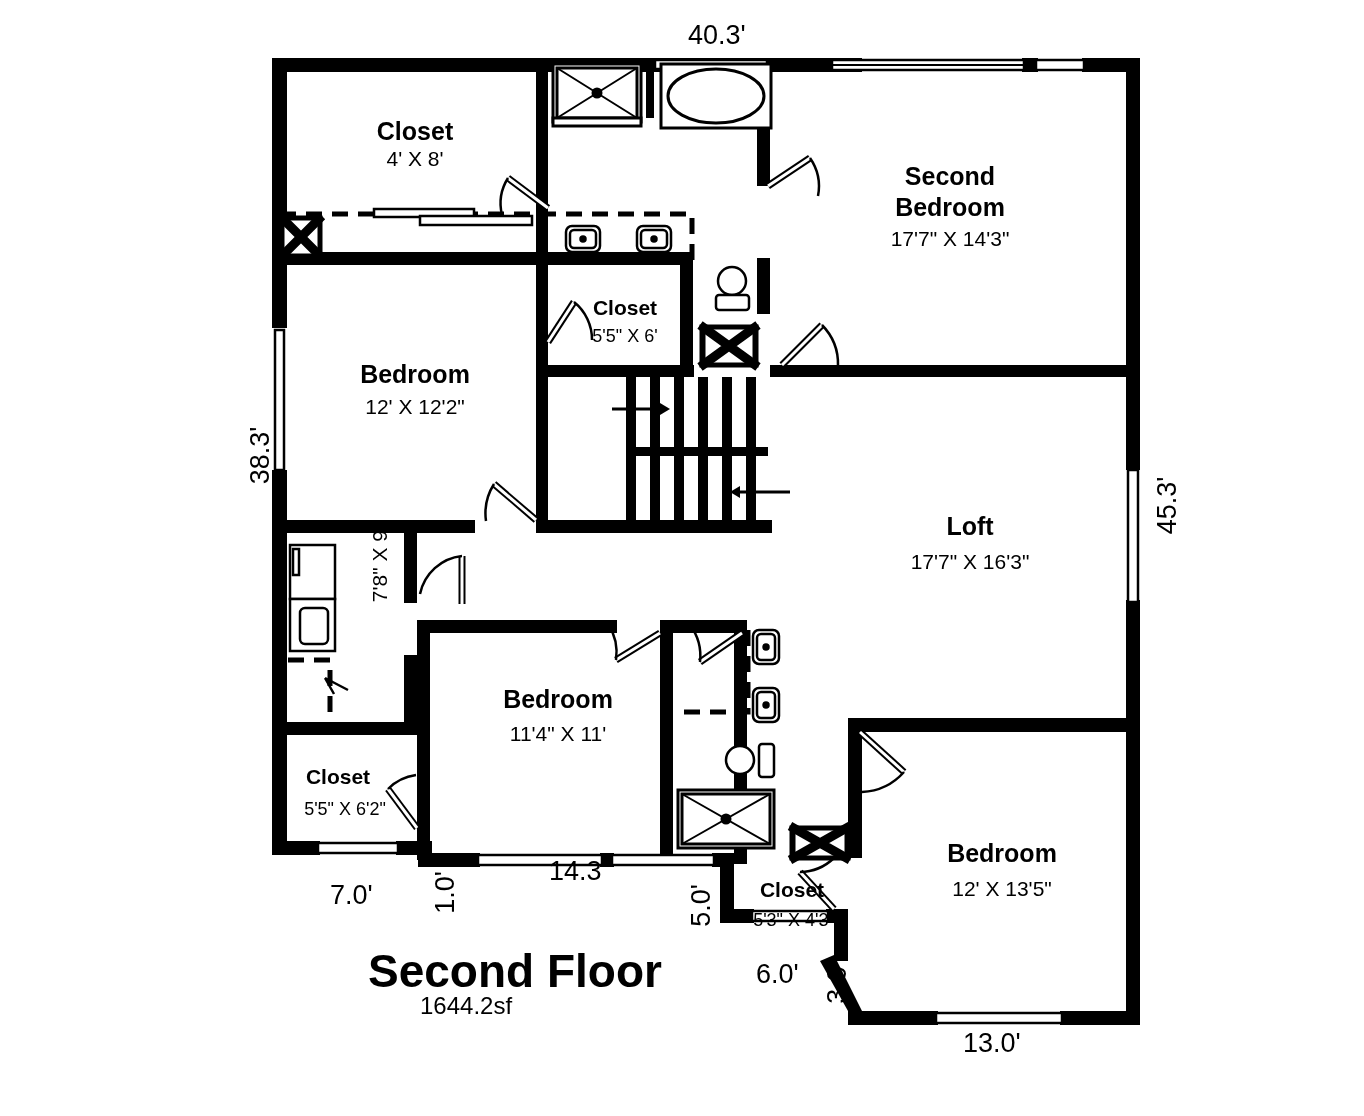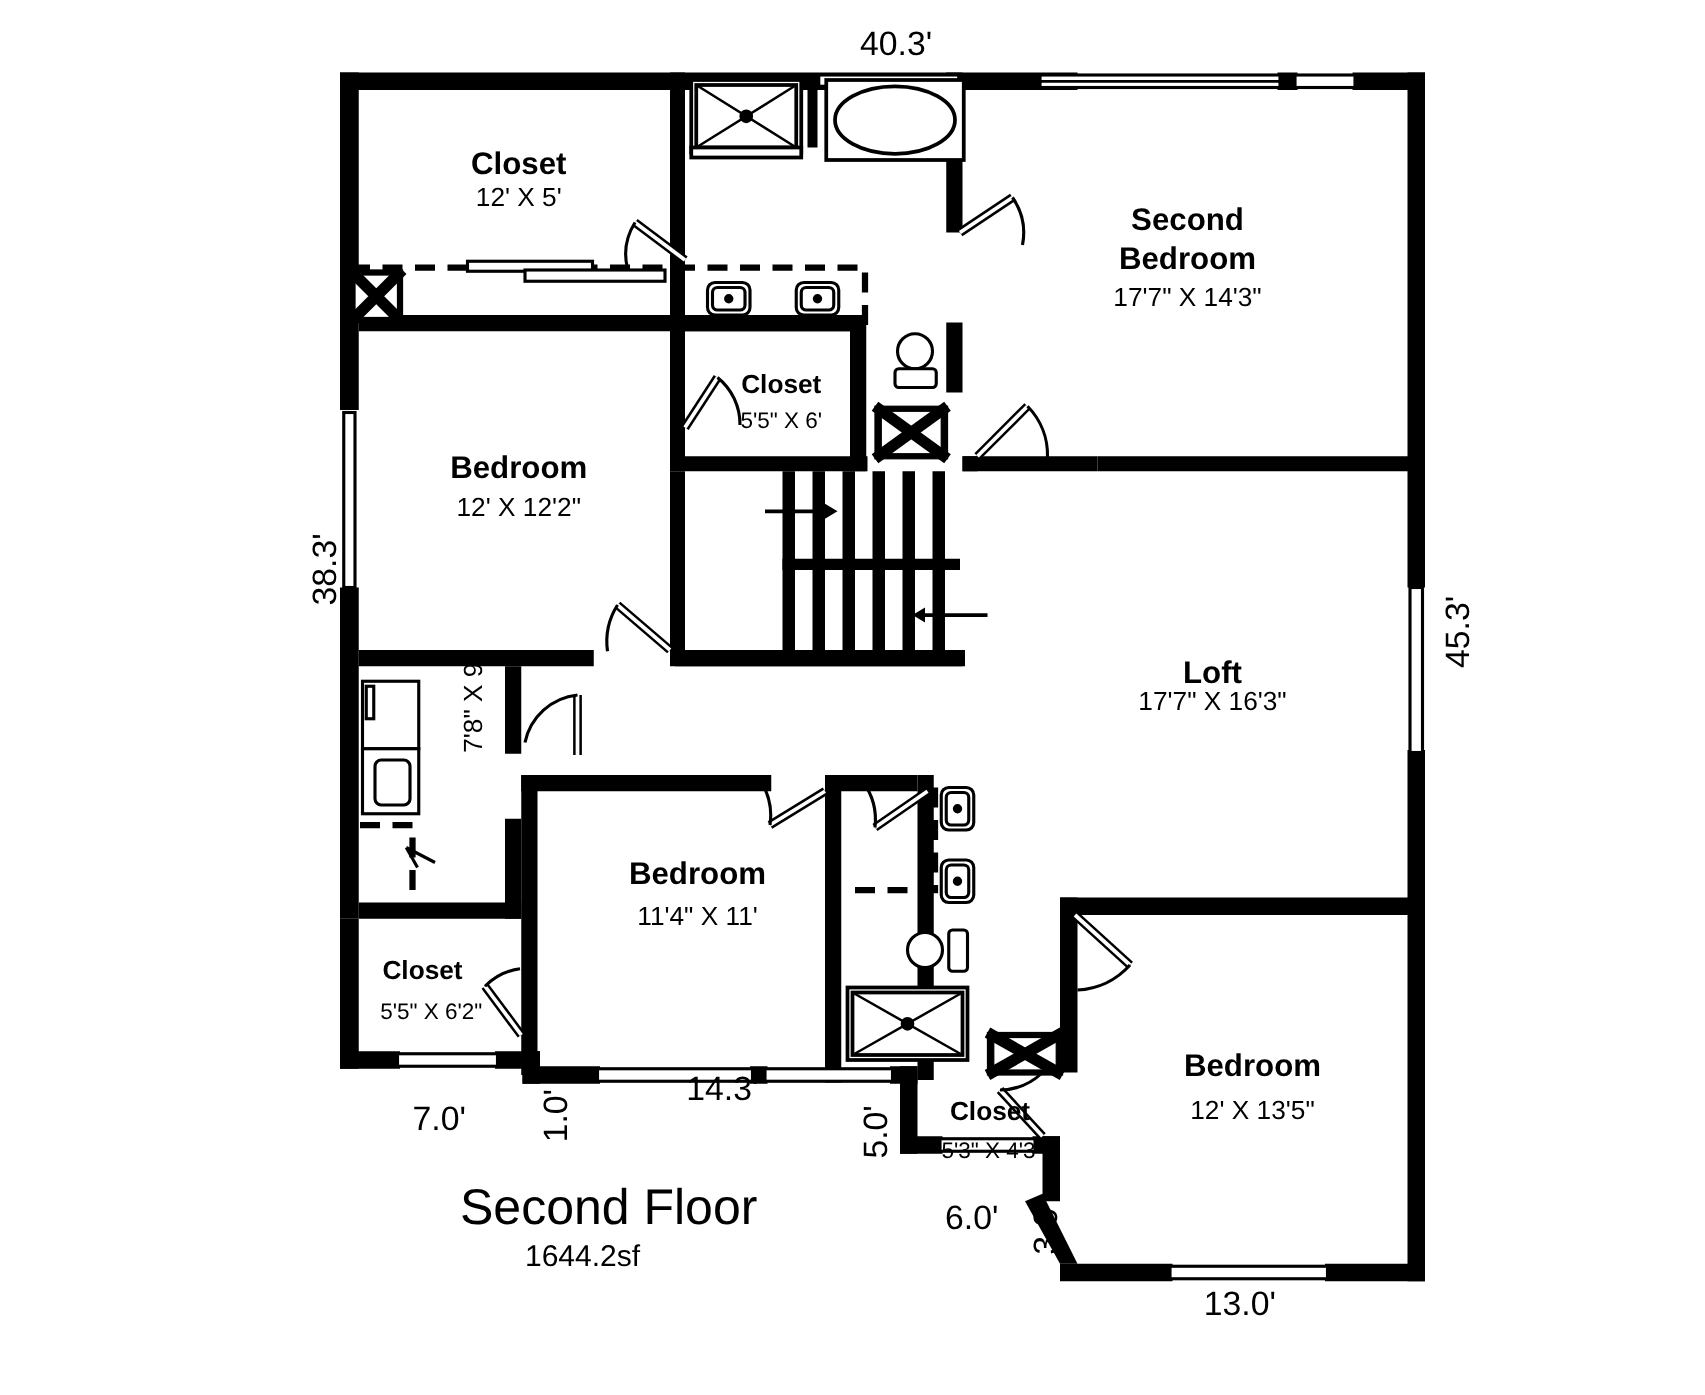--- a/index.html
+++ b/index.html
@@ -7,21 +7,21 @@
   #stage{position:relative;width:1364px;height:1116px;overflow:hidden;background:#fff;}
   svg#plan{position:absolute;left:0;top:0;width:1364px;height:1116px;display:block;}
 
   .lbl{position:absolute;text-align:center;line-height:1.06;white-space:nowrap;color:#000;}
   .rm-name{font-size:25px;font-weight:700;}
   .rm-dim{font-size:21px;font-weight:400;}
   .rm-name.sm{font-size:21px;}
   .rm-dim.sm{font-size:18px;}
   .dimtxt{position:absolute;font-size:27px;font-weight:400;white-space:nowrap;color:#000;}
   .dimtxt.vert{transform-origin:50% 50%;}
-  .title1{position:absolute;font-size:40px;white-space:nowrap;}
+  .title1{position:absolute;font-size:46px;white-space:nowrap;font-weight:bold;}
   .title2{position:absolute;font-size:24px;white-space:nowrap;}
 </style>
 </head>
 <body>
 
 <div id="stage">
 
 <svg id="plan" viewBox="0 0 1364 1116">
   <g fill="#000">
 
@@ -298,33 +298,33 @@
           <path d="M325,678 L348,690 M325,678 L334,694"></path>
         </g>
   </g>
 
   <g stroke="#000" stroke-width="2" fill="none">
     <line x1="832" y1="65" x2="1024" y2="65"></line>
   </g>
 </svg>
 
 <div class="lbl rm-name" style="left:330px;top:118px;width:170px;">Closet</div>
-<div class="lbl rm-dim" style="left:330px;top:148px;width:170px;">12' X 5'</div>
+<div class="lbl rm-dim" style="left:330px;top:148px;width:170px;">4' X 8'</div>
 
 <div class="lbl rm-name" style="left:860px;top:163px;width:180px;">Second</div>
 <div class="lbl rm-name" style="left:860px;top:194px;width:180px;">Bedroom</div>
 <div class="lbl rm-dim" style="left:850px;top:228px;width:200px;">17'7" X 14'3"</div>
 
 <div class="lbl rm-name" style="left:330px;top:361px;width:170px;">Bedroom</div>
 <div class="lbl rm-dim" style="left:320px;top:396px;width:190px;">12' X 12'2"</div>
 
 <div class="lbl rm-name sm" style="left:557px;top:297px;width:136px;">Closet</div>
 <div class="lbl rm-dim sm" style="left:552px;top:327px;width:146px;">5'5" X 6'</div>
 
-<div class="lbl rm-name" style="left:890px;top:513px;width:160px;margin-top:12px;">Loft</div>
+<div class="lbl rm-name" style="left:890px;top:513px;width:160px;">Loft</div>
 <div class="lbl rm-dim" style="left:870px;top:551px;width:200px;">17'7" X 16'3"</div>
 
 <div class="lbl rm-dim" style="left:310px;top:553px;width:140px;transform:rotate(-90deg);transform-origin:50% 50%;">7'8" X 9'</div>
 
 <div class="lbl rm-name sm" style="left:276px;top:766px;width:124px;">Closet</div>
 <div class="lbl rm-dim sm" style="left:276px;top:800px;width:138px;">5'5" X 6'2"</div>
 
 <div class="lbl rm-name" style="left:468px;top:686px;width:180px;">Bedroom</div>
 <div class="lbl rm-dim" style="left:465px;top:723px;width:186px;">11'4" X 11'</div>
 

